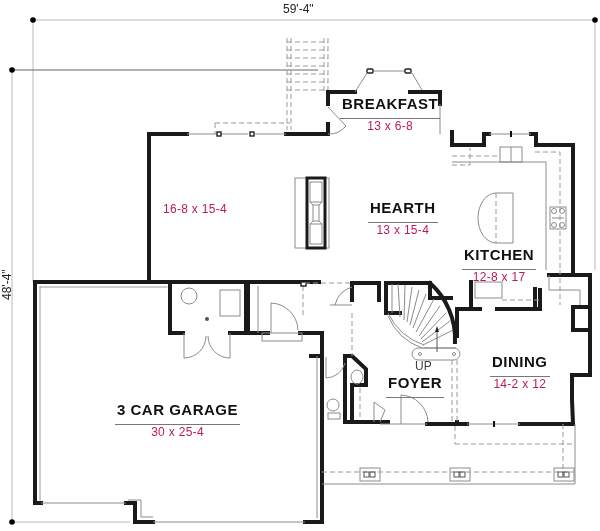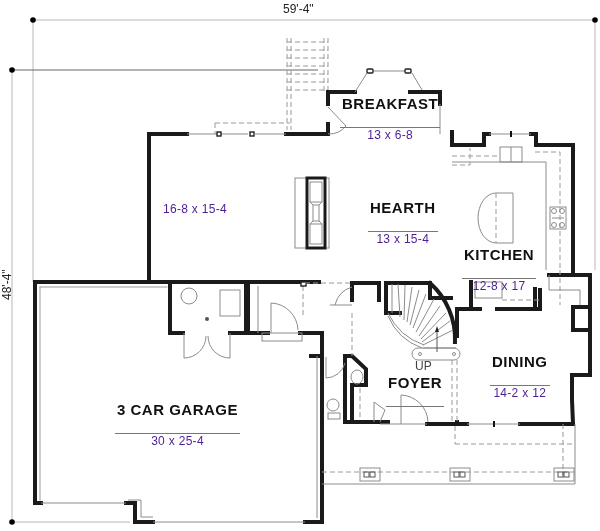--- a/index.html
+++ b/index.html
@@ -8,22 +8,22 @@
   .wall { fill: none; stroke: #1a1a1a; stroke-width: 4; stroke-linejoin: miter; stroke-linecap: square; }
   .wall-inner { fill: none; stroke: #9a9a9a; stroke-width: 1; stroke-linecap: square; }
   .thin { fill: none; stroke: #8c8c8c; stroke-width: 1; }
   .thin-dark { fill: none; stroke: #555; stroke-width: 1; }
   .dash { fill: none; stroke: #9a9a9a; stroke-width: 1; stroke-dasharray: 5 3; }
   .dim { fill: none; stroke: #b8b8b8; stroke-width: 1; }
   .dim-dark { fill: none; stroke: #666; stroke-width: 1; }
   .dot { fill: #000; }
   .post { fill: #fff; stroke: #222; stroke-width: 1.4; }
   .room-label { position: absolute; text-align: center; line-height: 1; white-space: nowrap; }
-  .room-name { display: inline-block; font-family: "Liberation Sans", sans-serif; font-weight: bold; font-size: 15px; letter-spacing: 0.5px; color: #111; border-bottom: 1px solid #777; padding: 0 2px 16px 2px; text-align: right; }
-  .room-size { display: block; font-family: "Liberation Sans", sans-serif; font-size: 12px; color: #4c1d95; margin-top: 1px; letter-spacing: 0.3px; }
+  .room-name { display: inline-block; font-family: "Liberation Sans", sans-serif; font-weight: bold; font-size: 15px; letter-spacing: 0.5px; color: #111; border-bottom: 1px solid #777; padding: 0 2px 7px 2px; text-align: right; }
+  .room-size { display: block; font-family: "Liberation Sans", sans-serif; font-size: 12px; color: #be185d; margin-top: 1px; letter-spacing: 0.3px; }
   .dim-label { position: absolute; font-family: "Liberation Sans", sans-serif; font-size: 12px; color: #222; white-space: nowrap; }
   .dim-vert { transform: rotate(-90deg); transform-origin: left top; }
   .up-label { position: absolute; font-family: "Liberation Sans", sans-serif; font-size: 12px; color: #404040; }
 </style>
 </head>
 <body>
 
 <svg id="plan" viewBox="0 0 600 531" xmlns="http://www.w3.org/2000/svg">
 
   <g>

